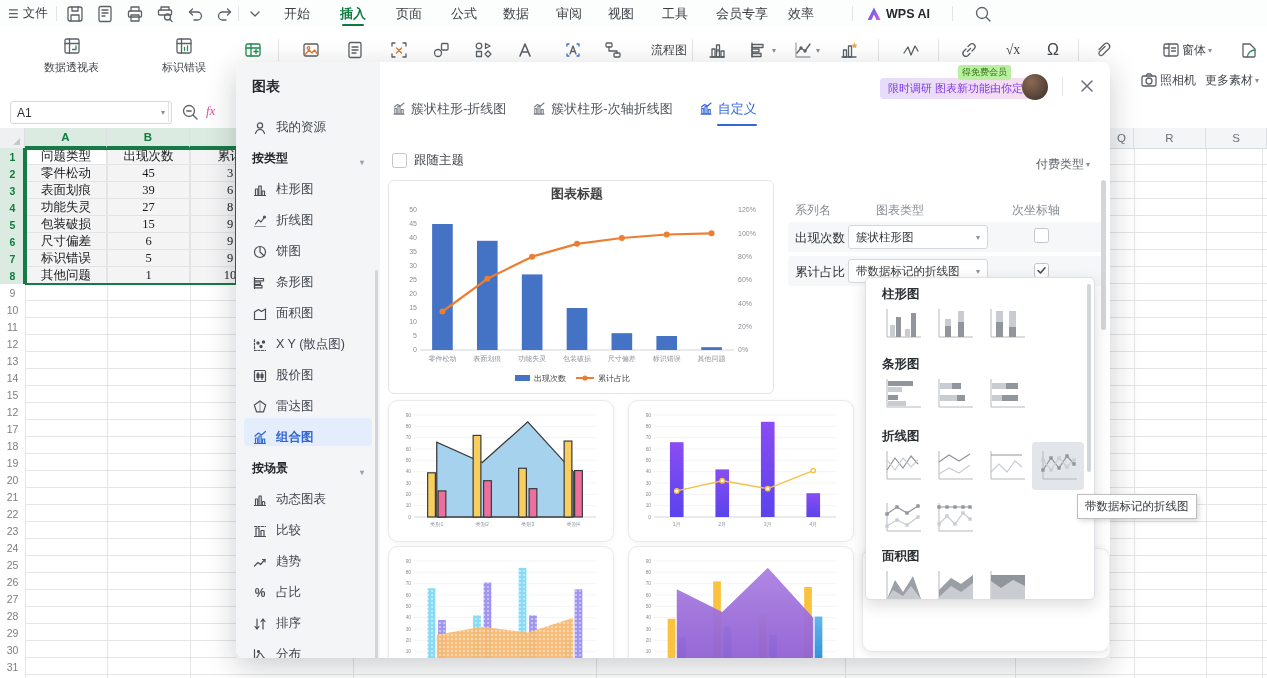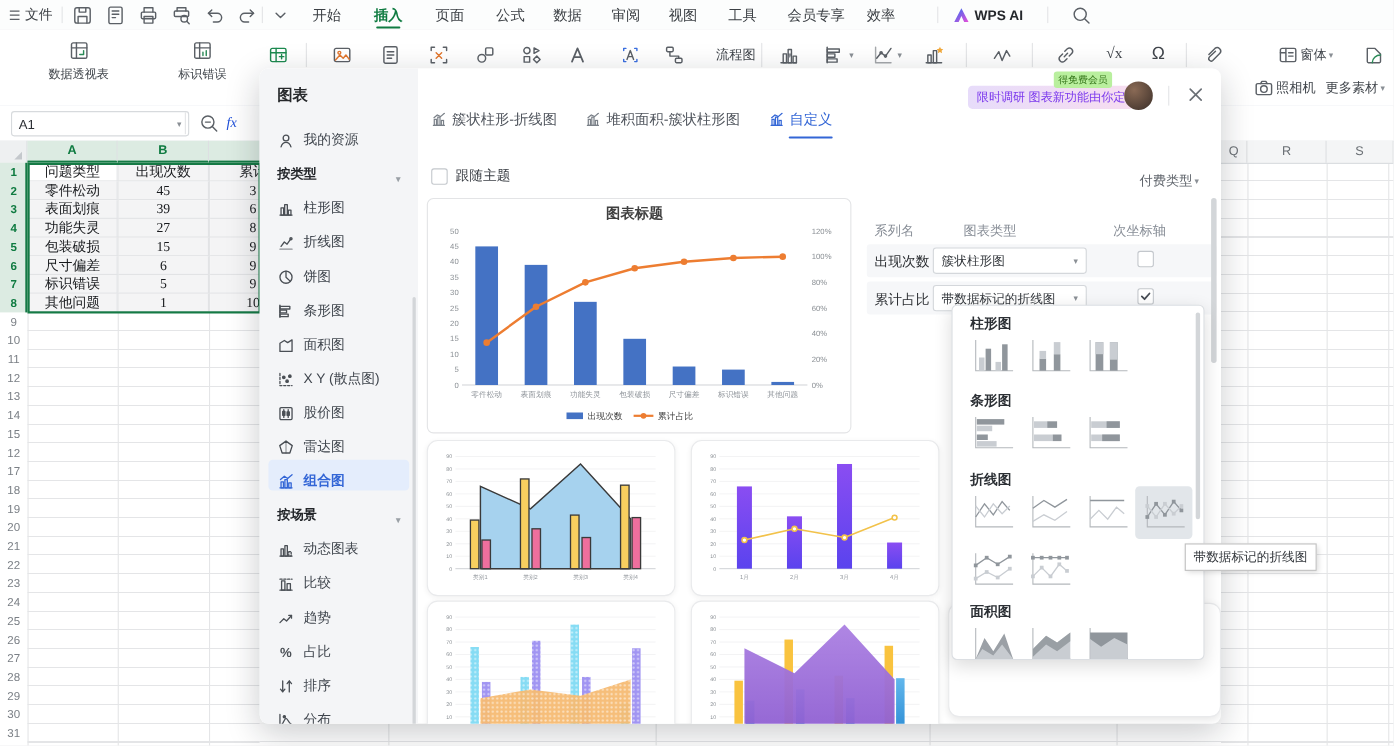--- a/index.html
+++ b/index.html
@@ -338,21 +338,21 @@
       <span>A1</span>
       <span style="font-size:8px;color:#8a8f95;">▾</span>
     </div>
     <div class="vdiv" style="left:168px;top:6px;height:20px;"></div>
     <div class="abs" style="left:180px;top:6px;">
         <svg width="20" height="20" viewBox="0 0 20 20" fill="none" stroke="#5b6066" stroke-width="1.3" stroke-linecap="round" stroke-linejoin="round">
           <circle cx="9" cy="9" r="5.5"></circle>
           <path d="M13.2 13.2L17 17M6.8 9h4.4"></path>
         </svg>
       </div>
-    <div class="abs" style="left:206px;top:7px;font-family:'Liberation Serif',serif;font-style:italic;font-size:13px;color:#1d4ed8;">fx</div>
+    <div class="abs" style="left:206px;top:7px;font-family:'Liberation Serif',serif;font-style:italic;font-size:13px;color:#ec4899;">fx</div>
   </div>
 
   <div class="gridArea" style="left:25px;top:148px;width:211px;height:530px;"></div>
   <div class="gridlineV" style="left:107px;top:148px;height:530px;"></div>
   <div class="gridlineV" style="left:190px;top:148px;height:530px;"></div>
   <div class="gridlineV" style="left:25px;top:148px;height:530px;"></div>
   <div class="gridArea" style="left:1110px;top:148px;width:157px;height:530px;"></div>
   <div class="gridlineV" style="left:1134px;top:148px;height:530px;"></div>
   <div class="gridlineV" style="left:1206px;top:148px;height:530px;"></div>
   <div class="gridlineV" style="left:1262px;top:148px;height:530px;"></div>
@@ -622,21 +622,21 @@
         <div class="dlg-tab">
           <span>
             <svg width="14" height="14" viewBox="0 0 14 14" fill="none" stroke="#7a8088" stroke-width="1.1" stroke-linecap="round">
               <path d="M2 12h10"></path>
               <rect x="2.8" y="6.5" width="2" height="5.5"></rect>
               <rect x="6" y="4.5" width="2" height="7.5"></rect>
               <rect x="9.2" y="7.5" width="2" height="4.5"></rect>
               <path d="M2.5 5l3-2.5 3 1.5 3.5-3"></path>
             </svg>
           </span>
-          <span>堆积面积-簇状柱形图</span>
+          <span>簇状柱形-次轴折线图</span>
         </div>
         <div class="dlg-tab active">
           <span>
             <svg width="14" height="14" viewBox="0 0 14 14" fill="none" stroke="#3366d6" stroke-width="1.1" stroke-linecap="round">
               <path d="M2 12h10"></path>
               <rect x="2.8" y="6.5" width="2" height="5.5"></rect>
               <rect x="6" y="4.5" width="2" height="7.5"></rect>
               <rect x="9.2" y="7.5" width="2" height="4.5"></rect>
               <path d="M2.5 5l3-2.5 3 1.5 3.5-3"></path>
             </svg>

